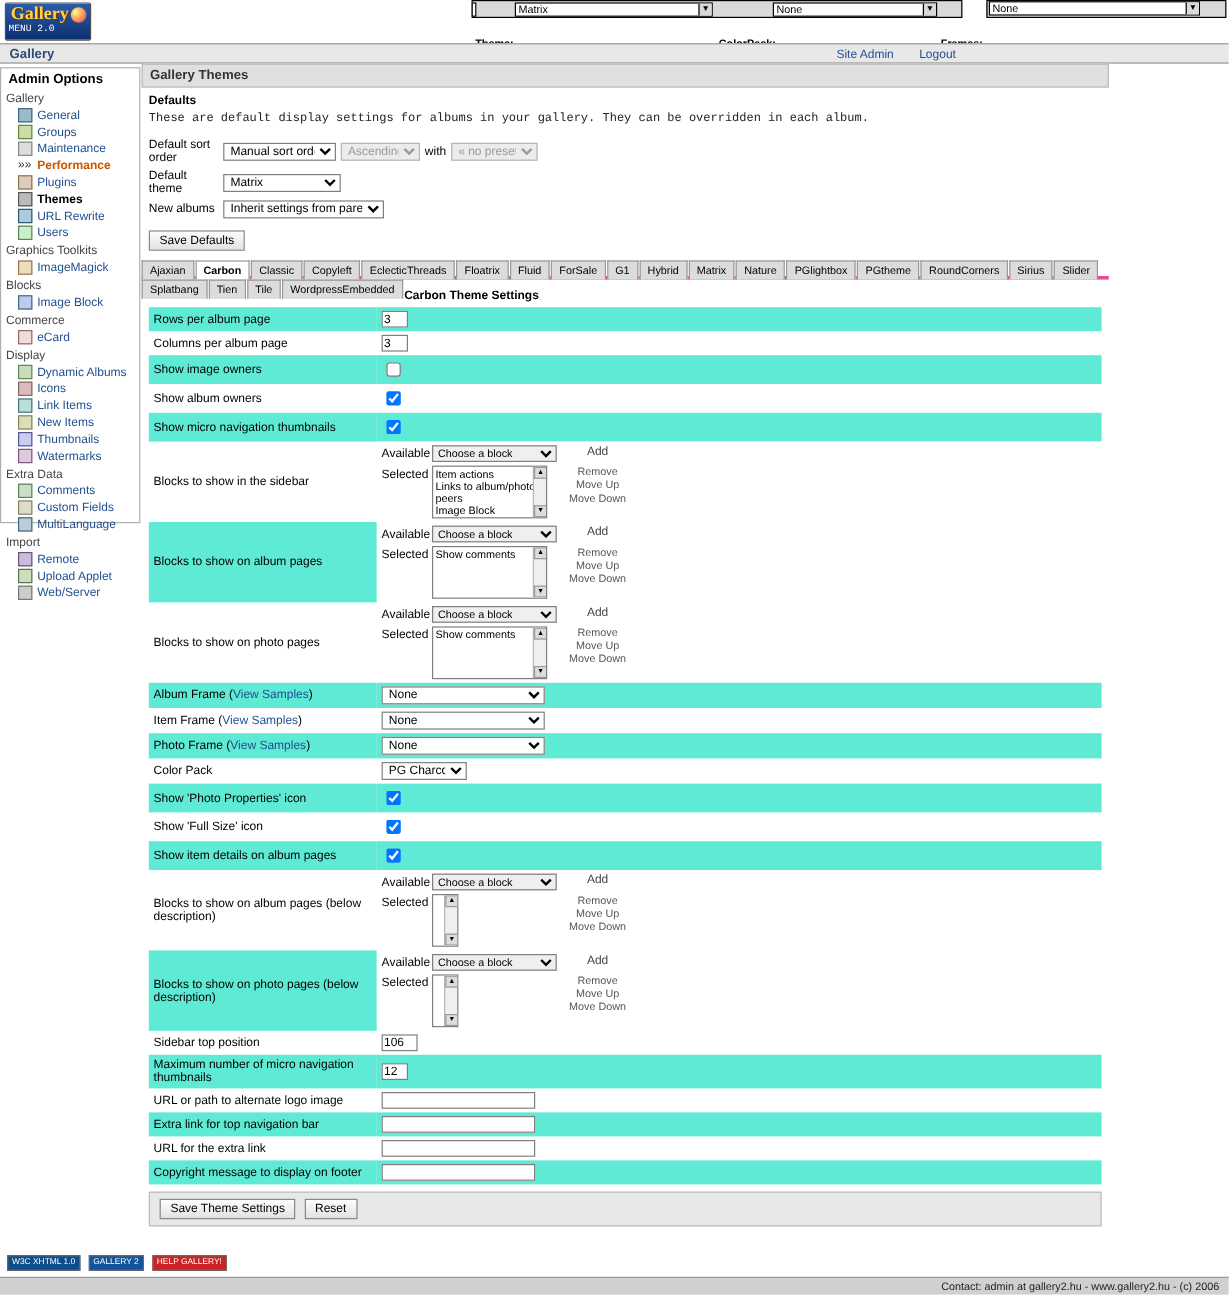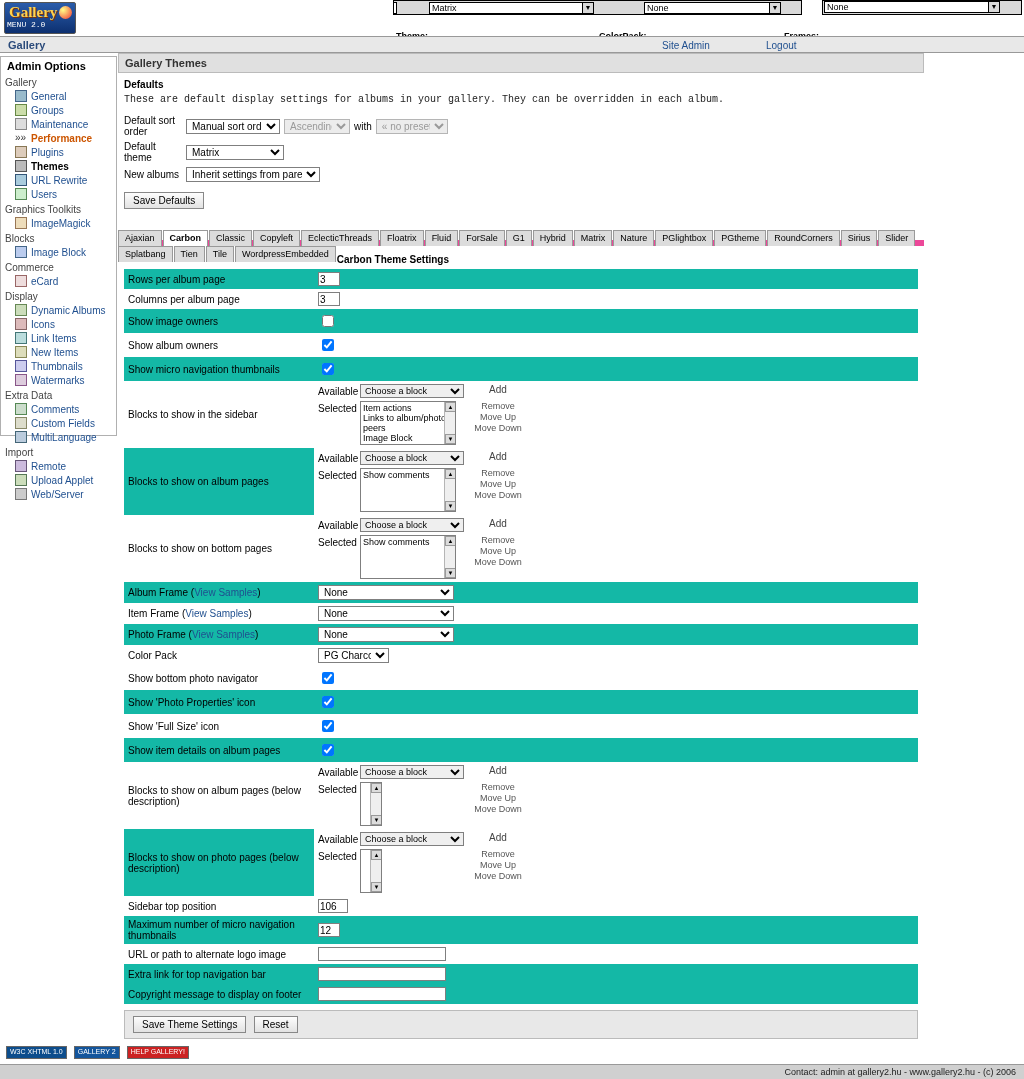--- a/index.html
+++ b/index.html
@@ -62,30 +62,30 @@
   select.std, input.std {
     font-family:"Liberation Sans", sans-serif; font-size:10px; border:1px solid #7f7f7f; background:#fff;
     height:14px; padding:0 1px;
   }
   select.std { height:15px; }
   select.gry { background:#ececec; color:#999; border:1px solid #b5b5b5; }
   .btn { font-family:"Liberation Sans",sans-serif; font-size:10px; border:1px solid #888;
     background:linear-gradient(#fdfdfd,#e2e2e2); padding:2px 8px; cursor:pointer; }
 
   
-  #tabs { position:relative; margin-top:21px; height:16px; border-bottom:6px solid #ec4899;text-decoration:underline; }
+  #tabs { position:relative; margin-top:8px; height:16px; border-bottom:3px solid #ec4899;text-decoration:underline; }
   #tabs .tab { position:relative; float:left; border:1px solid #999; border-bottom:none;
     background:#dcdcdc; font-size:9px; padding:2px 6px 1px 6px; margin-right:1px; height:16px;
     color:#000; cursor:pointer; }
   #tabs .tab.active { background:#fff; font-weight:bold; }
 
   
   table.settings { width:794px; border-collapse:collapse; font-size:10px; margin-left:6px; }
   table.settings td { padding:3px 4px; vertical-align:middle; }
-  table.settings tr.alt td { background:#14b8a6; }
+  table.settings tr.alt td { background:#5eead4; }
   td.lbl { width:190px; padding-left:4px; }
   td.val { }
   input.txt { width:22px; }
   input.wide { width:128px; }
   input.chk { width:12px; height:12px; }
 
   .blockrow { display:flex; font-size:10px; }
   .bl-col1 { width:42px; padding-top:2px; }
   .bl-col2 { width:106px; }
   .bl-col3 { width:64px; text-align:center; color:#777; line-height:11px; }
@@ -144,21 +144,21 @@
 </div>
 <div class="tsb-sel" style="position:absolute; left:824px; top:1px; width:176px; height:12px;">
   <span>None</span>
   <span class="arw">▼</span>
 </div>
 
 <div id="titlestrip">
   <span class="t">Gallery</span>
 </div>
 <div id="toplinks">
-  <a style="left:662px;text-align:center;">Site Admin</a>
+  <a style="left:697px;text-align:center;">Site Admin</a>
   <a style="left:708px;margin-top:12px;">Your Account</a>
   <a style="left:766px;">Logout</a>
 </div>
 
 <div id="sidebar">
   <div class="hd">Admin Options</div>
 
   <div class="grp">Gallery</div>
   <div class="it"><span class="ico" style="background:#9bc;border:1px solid #468;"></span><a>General</a></div>
   <div class="it"><span class="ico" style="background:#cda;border:1px solid #684;"></span><a>Groups</a></div>
@@ -337,21 +337,21 @@
           <div class="bl-col3">
             <div class="smallbtn">Remove</div>
             <div class="smallbtn">Move Up</div>
             <div class="smallbtn">Move Down</div>
           </div>
         </div>
       </td>
     </tr>
 
     <tr>
-      <td class="lbl">Blocks to show on bottom pages</td>
+      <td class="lbl">Blocks to show on photo pages</td>
       <td class="val" style="background:#fff;">
         <div class="blockrow">
           <div class="bl-col1">Available</div>
           <div class="bl-col2"><select class="blocksel"><option>Choose a block</option></select></div>
           <div class="bl-col3 addtxt">Add</div>
         </div>
         <div class="blockrow" style="margin-top:3px;">
           <div class="bl-col1">Selected</div>
           <div class="bl-col2">
             <div class="listbox tall">
@@ -380,24 +380,20 @@
       <td class="val"><select class="std" style="width:136px;"><option>None</option></select></td>
     </tr>
     <tr class="alt">
       <td class="lbl"><span>Photo Frame (</span><a class="vs">View Samples</a>)</td>
       <td class="val"><select class="std" style="width:136px;"><option>None</option></select></td>
     </tr>
     <tr>
       <td class="lbl">Color Pack</td>
       <td class="val"><select class="std" style="width:71px;"><option>PG Charcoal</option></select></td>
     </tr>
-    <tr>
-      <td class="lbl">Show bottom photo navigator</td>
-      <td class="val"><input type="checkbox" class="chk" checked="" style=""></td>
-    </tr>
     <tr class="alt">
       <td class="lbl">Show 'Photo Properties' icon</td>
       <td class="val"><input type="checkbox" class="chk" checked="" style=""></td>
     </tr>
     <tr>
       <td class="lbl">Show 'Full Size' icon</td>
       <td class="val"><input type="checkbox" class="chk" checked="" style=""></td>
     </tr>
     <tr class="alt">
       <td class="lbl">Show item details on album pages</td>
@@ -467,20 +463,24 @@
       <td class="val"><input class="std" style="width: 22px;" value="12"></td>
     </tr>
     <tr>
       <td class="lbl">URL or path to alternate logo image</td>
       <td class="val"><input class="std wide" value="" style=""></td>
     </tr>
     <tr class="alt">
       <td class="lbl">Extra link for top navigation bar</td>
       <td class="val"><input class="std wide" value="" style=""></td>
     </tr>
+    <tr>
+      <td class="lbl">URL for the extra link</td>
+      <td class="val"><input class="std wide" value="" style=""></td>
+    </tr>
     <tr class="alt">
       <td class="lbl">Copyright message to display on footer</td>
       <td class="val"><input class="std wide" value="" style=""></td>
     </tr>
   </tbody>
     </table>
 
   <div id="savebar">
     <button class="btn">Save Theme Settings</button>
     <button class="btn" style="margin-left:4px;">Reset</button>

